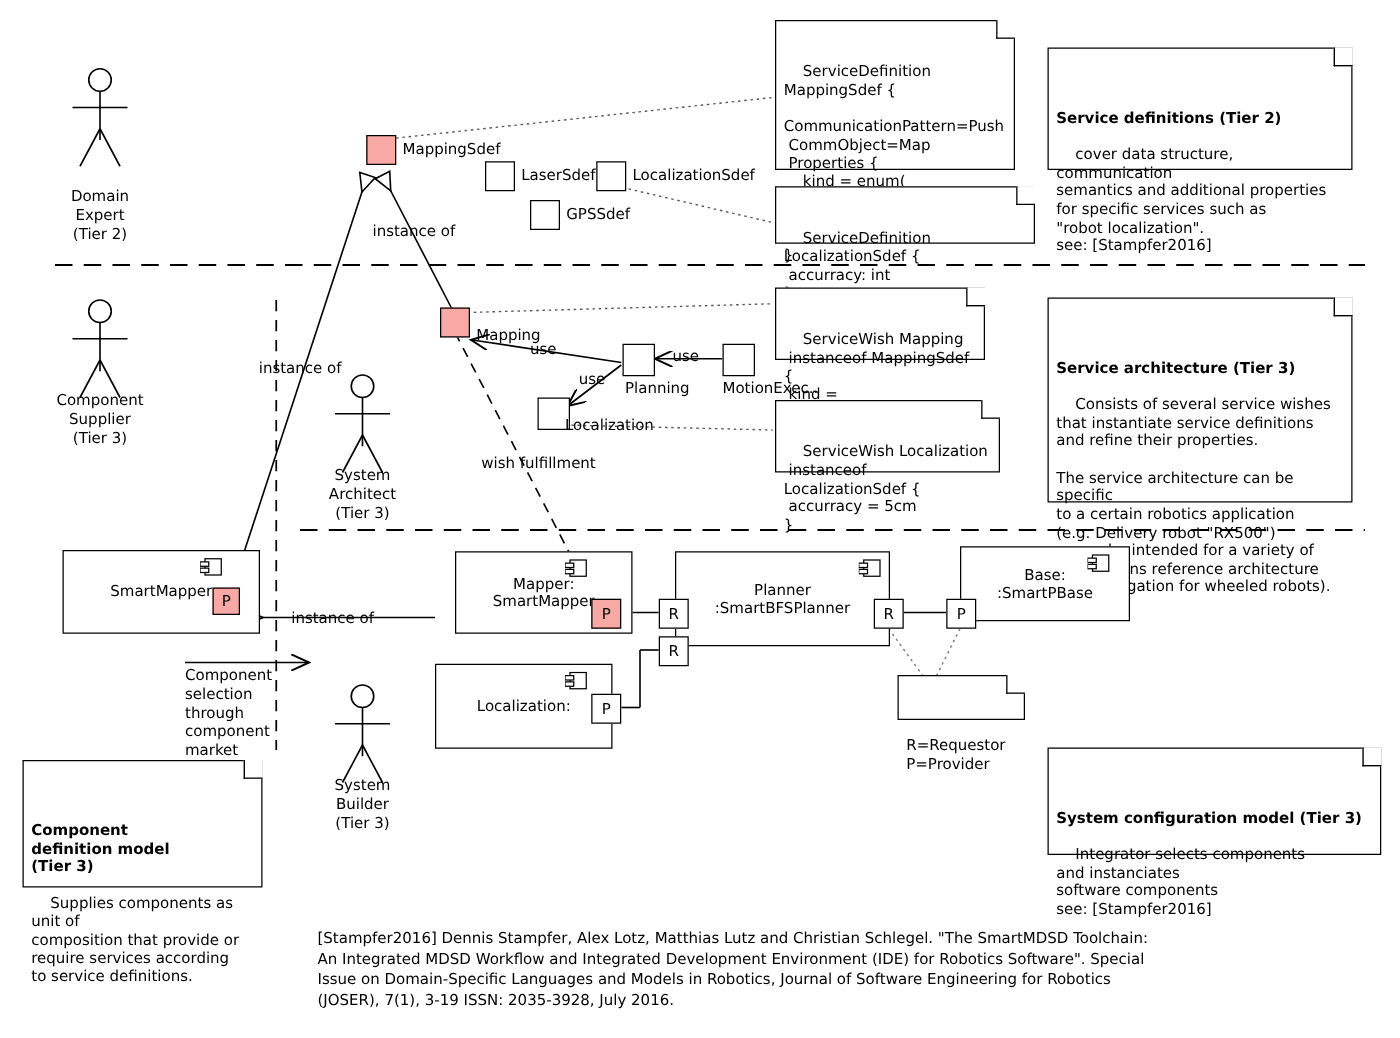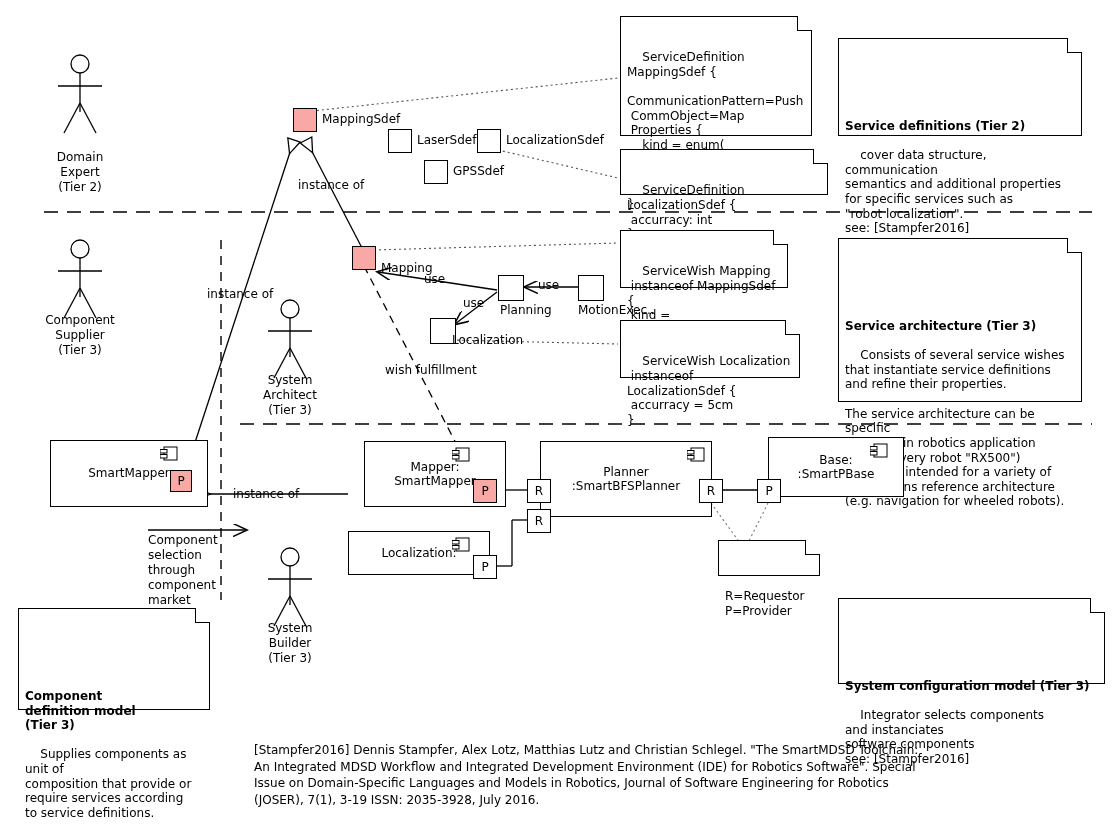--- a/index.html
+++ b/index.html
@@ -11,21 +11,21 @@
   
   .note{position:absolute;background:#fff;border:1px solid #000;
         box-sizing:border-box;padding:4px 6px;line-height:1.22;font-size:12px;
         white-space:pre-wrap;}
   .note::after{content:"";position:absolute;right:-1px;top:-1px;
         width:14px;height:14px;background:#fff;
         border-left:1px solid #000;border-bottom:1px solid #000;
         transform:none;}
   .note .fold{position:absolute;right:-1px;top:-1px;width:14px;height:14px;
         background:#fff;border-left:1px solid #000;border-bottom:1px solid #000;z-index:2;}
-  .note-title{font-weight:bold;display:block;margin-top:32px;}
+  .note-title{font-weight:bold;display:block;}
   
   .sqbox{position:absolute;border:1px solid #000;background:#fff;box-sizing:border-box;}
   .sqbox.pink{background:#f8a9a5;}
   .lbl{position:absolute;font-size:12px;white-space:nowrap;}
   .comp{position:absolute;border:1px solid #000;background:#fff;box-sizing:border-box;
         display:flex;align-items:center;justify-content:center;text-align:center;
         line-height:1.2;font-size:12px;}
   .port{position:absolute;border:1px solid #000;background:#fff;box-sizing:border-box;
         display:flex;align-items:center;justify-content:center;font-size:12px;}
   .port.pink{background:#f8a9a5;}
@@ -236,21 +236,21 @@
   </div>
   <svg class="compicon" style="left:452px;top:447px;" viewBox="0 0 18 16">
     <rect x="4" y="1" width="13" height="13" fill="#fff" stroke="#000"></rect>
     <rect x="0" y="3.5" width="7" height="3.5" fill="#fff" stroke="#000"></rect>
     <rect x="0" y="8.5" width="7" height="3.5" fill="#fff" stroke="#000"></rect>
   </svg>
   <div class="port pink" style="left:473px;top:479px;width:24px;height:24px;">
     <span>P</span>
   </div>
 
-  <div class="comp" style="left:348px;top:531px;width:142px;height:44px;">
+  <div class="comp" style="left:348px;top:531px;width:142px;height:68px;">
     <span>Localization:</span>
   </div>
   <svg class="compicon" style="left:452px;top:537px;" viewBox="0 0 18 16">
     <rect x="4" y="1" width="13" height="13" fill="#fff" stroke="#000"></rect>
     <rect x="0" y="3.5" width="7" height="3.5" fill="#fff" stroke="#000"></rect>
     <rect x="0" y="8.5" width="7" height="3.5" fill="#fff" stroke="#000"></rect>
   </svg>
   <div class="port" style="left:473px;top:555px;width:24px;height:24px;">
     <span>P</span>
   </div>

